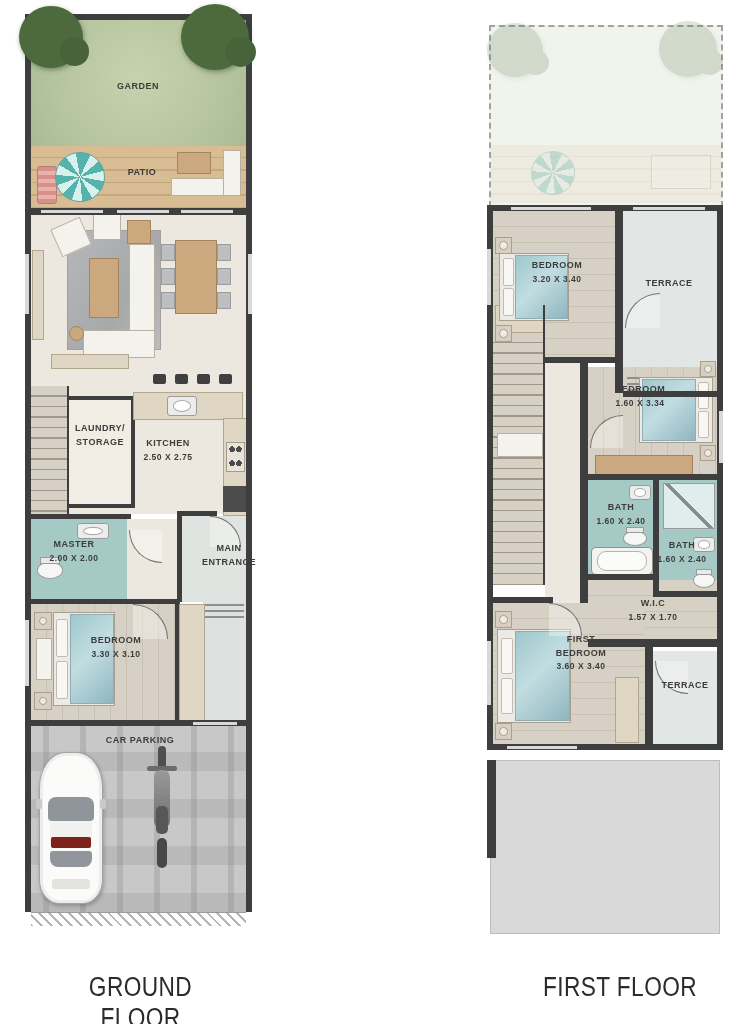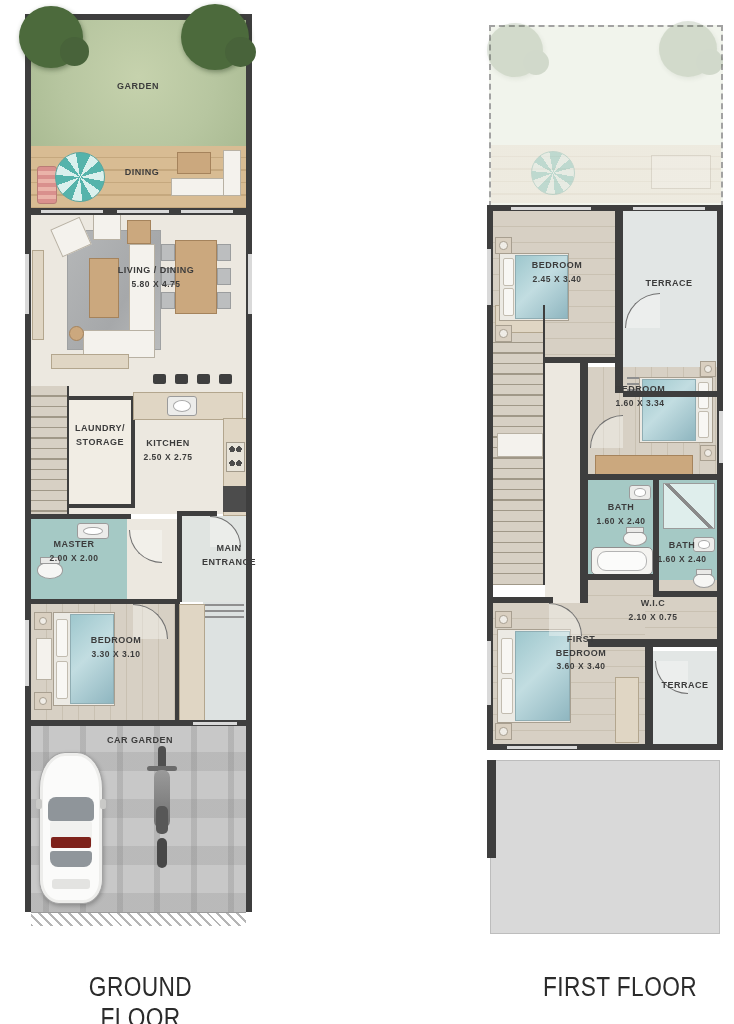--- a/index.html
+++ b/index.html
@@ -106,21 +106,21 @@
       <span>GARDEN</span>
     </div>
 
     <div class="abs patio" style="left:6px;top:132px;width:215px;height:62px"></div>
     <div class="lounge" style="left:12px;top:152px;width:18px;height:36px"></div>
     <div class="parasol" style="left:30px;top:138px;width:48px;height:48px"></div>
     <div class="tan" style="left:152px;top:138px;width:32px;height:20px"></div>
     <div class="whitef" style="left:146px;top:164px;width:68px;height:16px"></div>
     <div class="whitef" style="left:198px;top:136px;width:16px;height:44px"></div>
     <div class="rlabel" style="left:72px;top:152px;width:90px">
-      <span>DINING</span>
+      <span>PATIO</span>
     </div>
 
     <div class="wall" style="left:0;top:194px;width:227px;height:7px"></div>
     <div class="win" style="left:16px;top:196px;width:62px;height:3px"></div>
     <div class="win" style="left:92px;top:196px;width:52px;height:3px"></div>
     <div class="win" style="left:156px;top:196px;width:52px;height:3px"></div>
 
     <div class="abs cream" style="left:6px;top:201px;width:215px;height:171px"></div>
     <div class="rug" style="left:42px;top:216px;width:92px;height:118px"></div>
     <div class="whitef" style="left:30px;top:208px;width:30px;height:28px;transform:rotate(-24deg)"></div>
@@ -132,24 +132,20 @@
     <div class="tan" style="left:44px;top:312px;width:13px;height:13px;border-radius:50%"></div>
     <div class="tanlite" style="left:7px;top:236px;width:10px;height:88px"></div>
     <div class="tanlite" style="left:26px;top:340px;width:76px;height:13px"></div>
     <div class="tan" style="left:150px;top:226px;width:40px;height:72px"></div>
     <div class="grayf" style="left:136px;top:230px;width:12px;height:15px"></div>
     <div class="grayf" style="left:136px;top:254px;width:12px;height:15px"></div>
     <div class="grayf" style="left:136px;top:278px;width:12px;height:15px"></div>
     <div class="grayf" style="left:192px;top:230px;width:12px;height:15px"></div>
     <div class="grayf" style="left:192px;top:254px;width:12px;height:15px"></div>
     <div class="grayf" style="left:192px;top:278px;width:12px;height:15px"></div>
-    <div class="rlabel" style="left:71px;top:250px;width:120px">
-      <span>LIVING / DINING</span>
-      <span class="dim">5.80 X 4.75</span>
-    </div>
 
     <div class="abs cream" style="left:6px;top:372px;width:215px;height:128px"></div>
     <div class="abs stairs" style="left:6px;top:372px;width:36px;height:130px"></div>
     <div class="wall" style="left:42px;top:372px;width:2px;height:130px"></div>
     <div class="abs" style="left:44px;top:382px;width:62px;height:104px;background:#f1ede4;border:4px solid #3e3e3e;border-left:none;z-index:2"></div>
     <div class="rlabel" style="left:30px;top:408px;width:90px">
       <span>LAUNDRY/
 STORAGE</span>
     </div>
     <div class="stool" style="left:128px;top:360px;width:13px;height:10px"></div>
@@ -202,21 +198,21 @@
     </div>
     <div class="wall" style="left:150px;top:590px;width:4px;height:116px"></div>
     <div class="tanlite" style="left:154px;top:590px;width:24px;height:116px"></div>
     <div class="abs" style="left:178px;top:588px;width:43px;height:118px;background:#dde2e1"></div>
     <div class="slats" style="left:180px;top:590px;width:39px;height:14px"></div>
 
     <div class="wall" style="left:0;top:706px;width:227px;height:6px"></div>
     <div class="win" style="left:168px;top:708px;width:44px;height:3px"></div>
     <div class="abs parking" style="left:6px;top:712px;width:215px;height:186px"></div>
     <div class="rlabel" style="left:50px;top:720px;width:130px">
-      <span>CAR GARDEN</span>
+      <span>CAR PARKING</span>
     </div>
     <div class="car" style="left:14px;top:738px;width:62px;height:150px">
       <div class="mirL"></div>
       <div class="mirR"></div>
       <div class="wshield"></div>
       <div class="roof"></div>
       <div class="sroof"></div>
       <div class="rwin"></div>
       <div class="trunk"></div>
     </div>
@@ -263,21 +259,21 @@
     <div class="nstand" style="left:8px;top:212px;width:15px;height:15px"></div>
     <div class="nstand" style="left:8px;top:300px;width:15px;height:15px"></div>
     <div class="bed" style="left:12px;top:228px;width:68px;height:66px">
       <div class="pillow" style="left:3px;top:4px;width:9px;height:26px"></div>
       <div class="pillow" style="left:3px;top:34px;width:9px;height:26px"></div>
       <div class="blanket" style="left:15px;top:1px;width:51px;height:62px"></div>
     </div>
     <div class="whitef" style="left:10px;top:408px;width:44px;height:22px"></div>
     <div class="rlabel" style="left:25px;top:234px;width:90px">
       <span>BEDROOM</span>
-      <span class="dim">2.45 X 3.40</span>
+      <span class="dim">3.20 X 3.40</span>
     </div>
 
     <div class="rlabel" style="left:142px;top:252px;width:80px">
       <span>TERRACE</span>
     </div>
     <div class="arc tl" style="left:138px;top:268px;width:34px;height:34px"></div>
     <div class="slats" style="left:140px;top:350px;width:86px;height:16px"></div>
 
     <div class="bed" style="left:152px;top:352px;width:72px;height:64px">
       <div class="pillow" style="right:3px;top:4px;width:9px;height:25px"></div>
@@ -304,21 +300,21 @@
     <div class="shw" style="left:176px;top:458px;width:50px;height:44px"></div>
     <div class="snk" style="left:206px;top:512px;width:20px;height:13px"></div>
     <div class="wc" style="left:206px;top:548px;width:20px;height:13px"></div>
     <div class="rlabel" style="left:158px;top:514px;width:74px">
       <span>BATH</span>
       <span class="dim">1.60 X 2.40</span>
     </div>
 
     <div class="rlabel" style="left:120px;top:572px;width:92px">
       <span>W.I.C</span>
-      <span class="dim">2.10 X 0.75</span>
+      <span class="dim">1.57 X 1.70</span>
     </div>
 
     <div class="nstand" style="left:8px;top:586px;width:15px;height:15px"></div>
     <div class="nstand" style="left:8px;top:698px;width:15px;height:15px"></div>
     <div class="bed" style="left:10px;top:604px;width:72px;height:92px">
       <div class="pillow" style="left:3px;top:8px;width:10px;height:34px"></div>
       <div class="pillow" style="left:3px;top:48px;width:10px;height:34px"></div>
       <div class="blanket" style="left:17px;top:1px;width:53px;height:88px"></div>
     </div>
     <div class="tanlite" style="left:128px;top:652px;width:22px;height:64px"></div>

